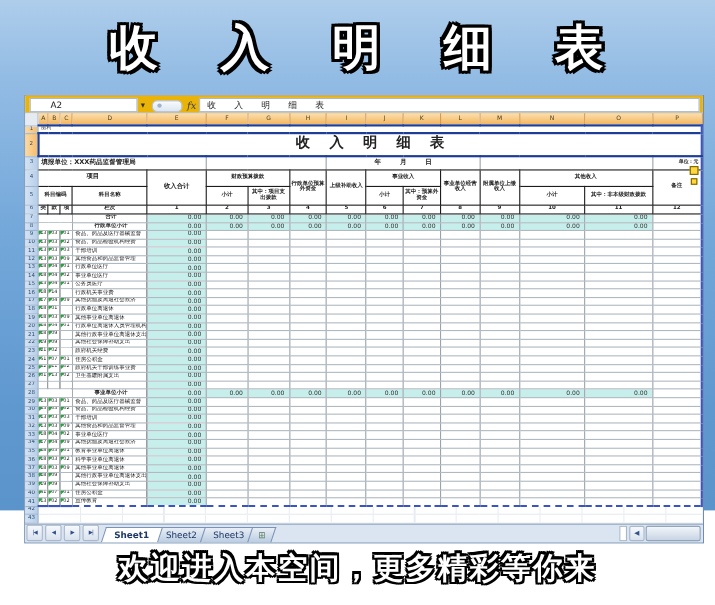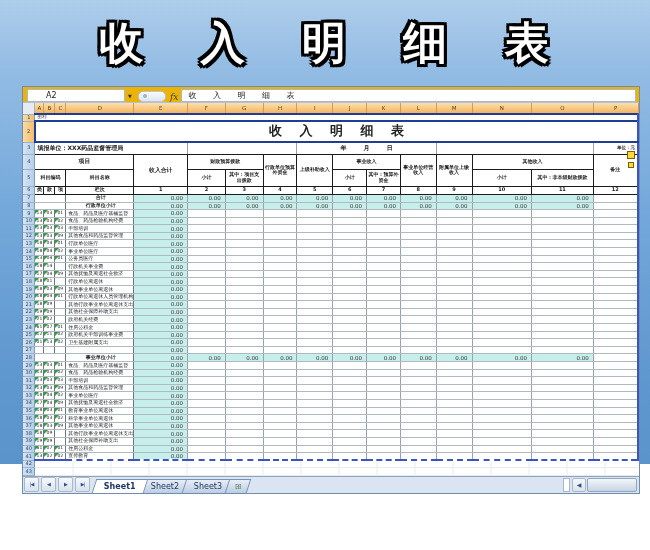--- a/index.html
+++ b/index.html
@@ -896,13 +896,14 @@
       <div class="tab" id="insert-tab">
         <span>⊞</span>
       </div>
       <div id="tab-spacer"></div>
       <div id="split-handle"></div>
       <div id="hscroll-left">◀</div>
       <div id="hscroll-thumb"></div>
     </div>
   </div>
 
+  <div id="bottom-banner" class="banner">欢迎进入本空间，更多精彩等你来</div>
 </div>
 
 </body></html>

